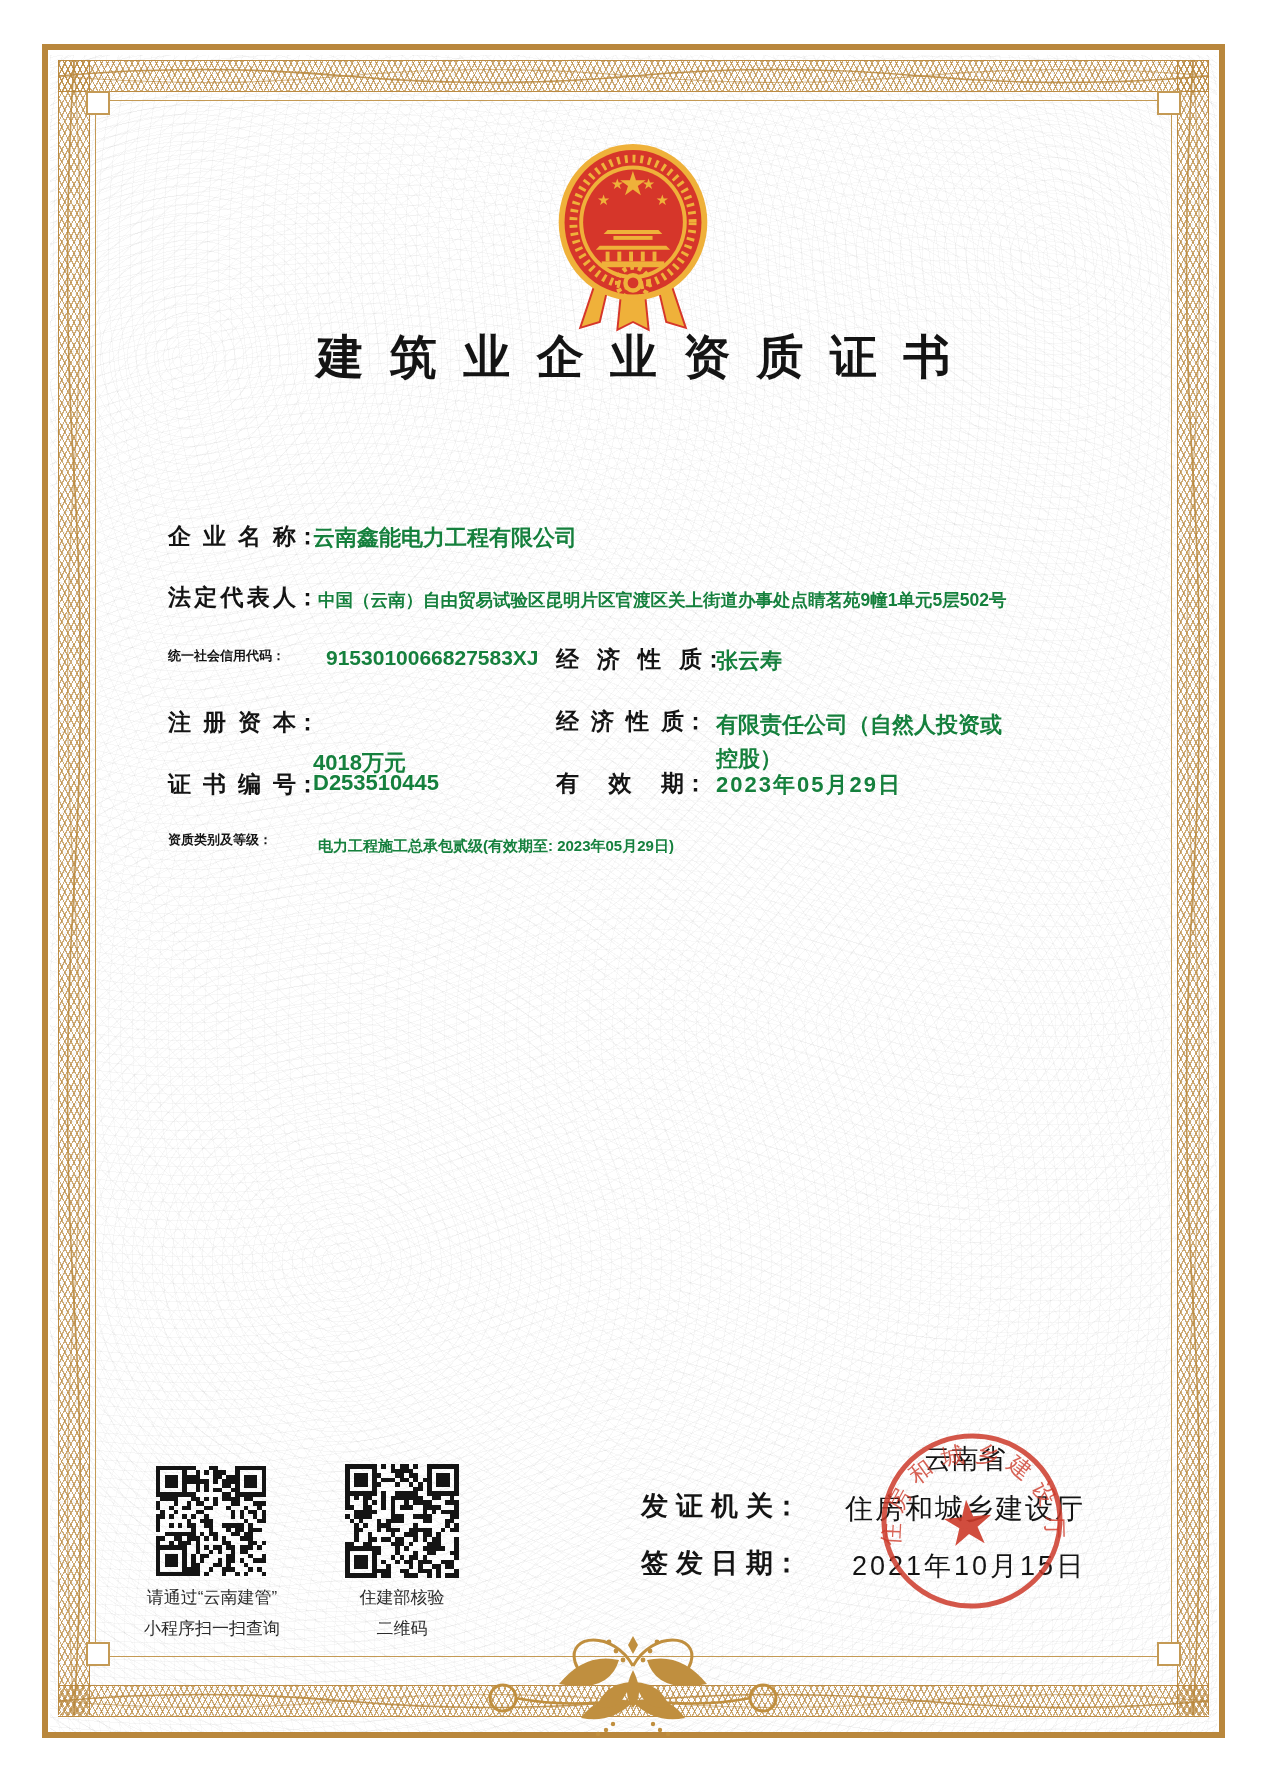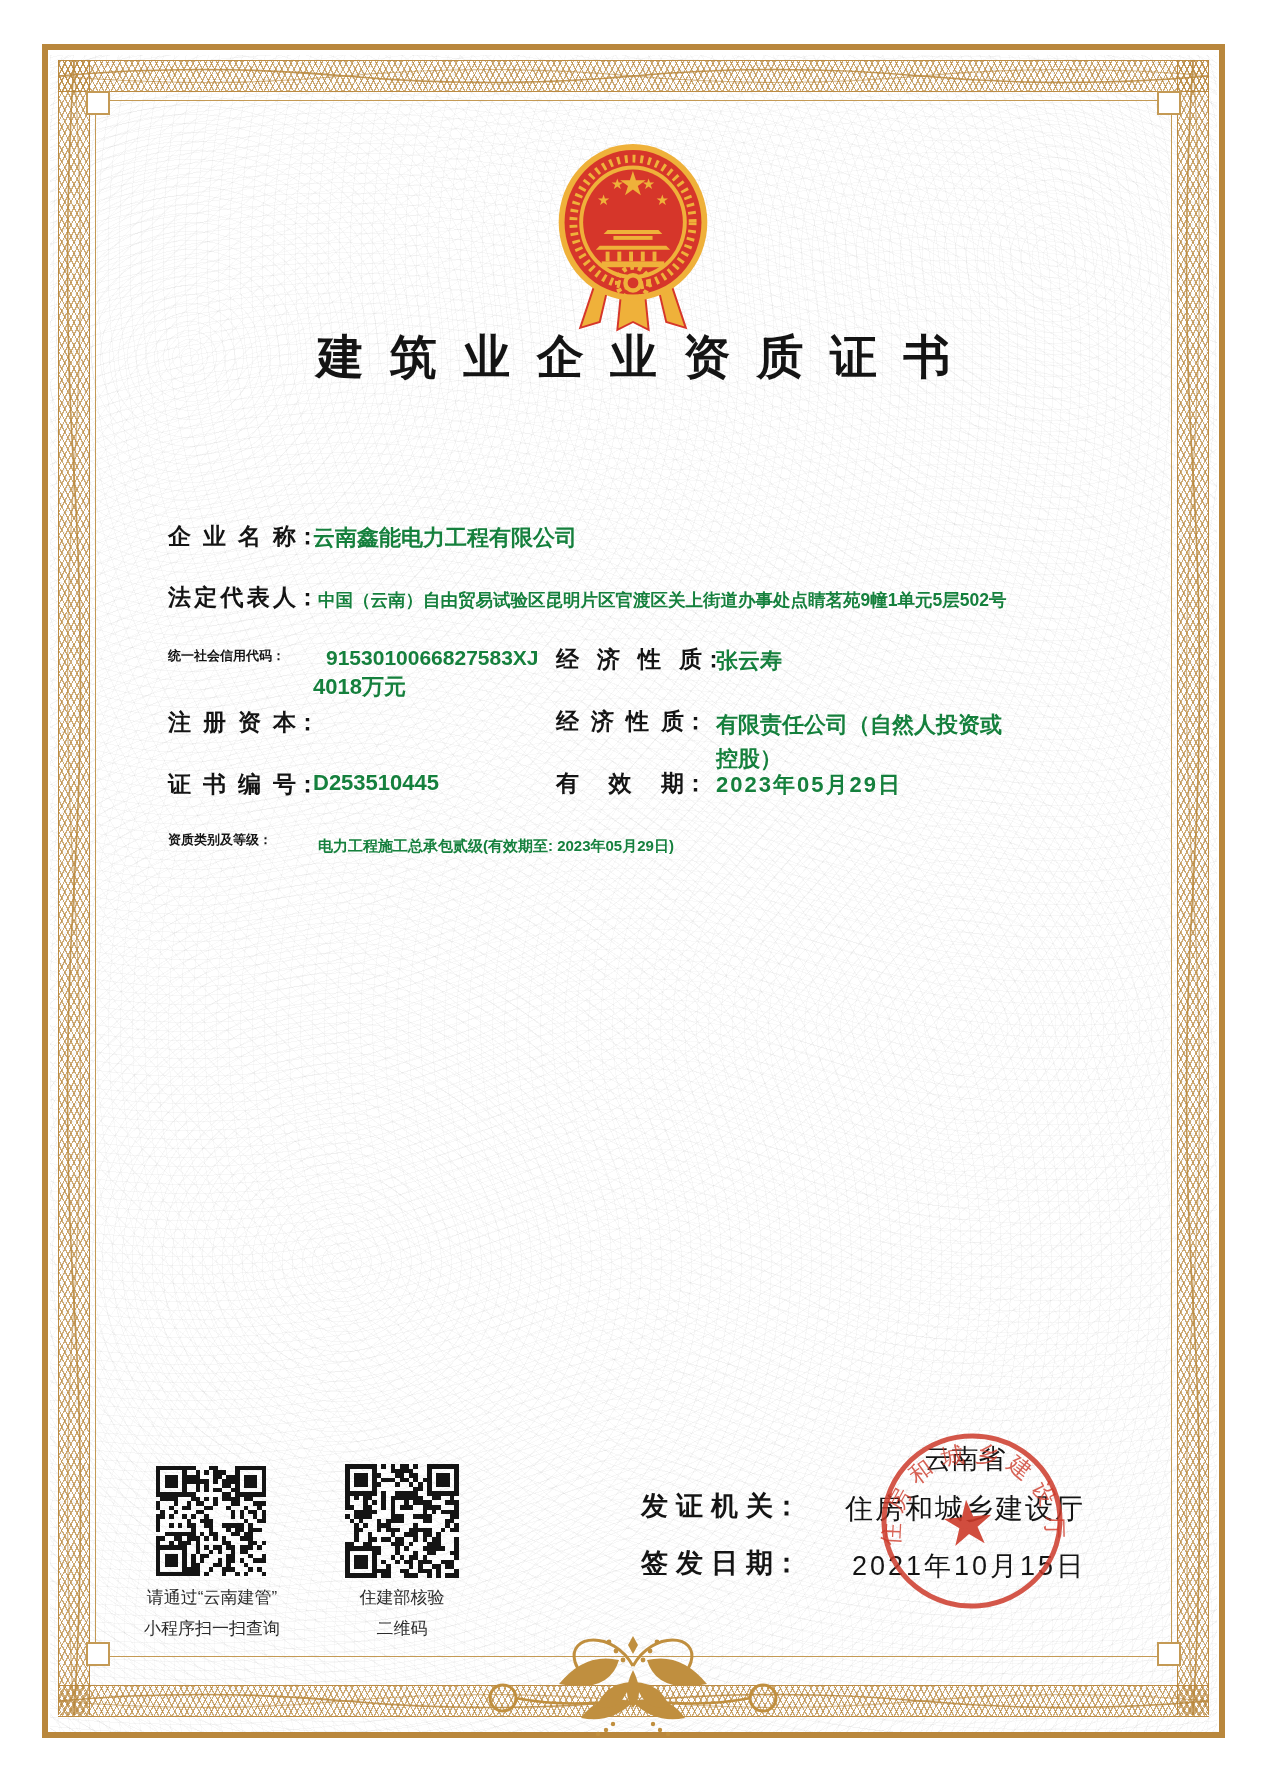--- a/index.html
+++ b/index.html
@@ -171,21 +171,21 @@
 
   <div class="lab fs23" style="left:168px;top:582px;"><span class="jt" style="width:128px;">法定代表人</span><span>：</span></div>
   <div class="val fs17" style="left:318px;top:588px;">中国（云南）自由贸易试验区昆明片区官渡区关上街道办事处点睛茗苑9幢1单元5层502号</div>
 
   <div class="lab fs19" style="left:168px;top:647px;"><span>统一社会信用代码</span><span>：</span></div>
   <div class="val fs21" style="left:326px;top:646px;">9153010066827583XJ</div>
   <div class="lab fs23" style="left:556px;top:644px;"><span class="jt" style="width:146px;">经济性质</span><span>：</span></div>
   <div class="val fs22" style="left:716px;top:646px;">张云寿</div>
 
   <div class="lab fs23" style="left:168px;top:707px;"><span class="jt" style="width:128px;">注册资本</span><span>：</span></div>
-  <div class="val fs22" style="left:313px;top:672px;">4018万元</div>
+  <div class="val fs22" style="left:313px;top:748px;">4018万元</div>
   <div class="lab fs23" style="left:556px;top:706px;"><span class="jt" style="width:128px;">经济性质</span><span>：</span></div>
   <div class="val fs22 wrapv" style="left:716px;top:708px;width:290px;line-height:34px;">有限责任公司（自然人投资或控股）</div>
 
   <div class="lab fs23" style="left:168px;top:769px;"><span class="jt" style="width:128px;">证书编号</span><span>：</span></div>
   <div class="val fs22" style="left:313px;top:770px;">D253510445</div>
   <div class="lab fs23" style="left:556px;top:768px;"><span class="jt" style="width:128px;">有效期</span><span>：</span></div>
   <div class="val fs22" style="left:716px;top:770px;letter-spacing:2px;">2023年05月29日</div>
 
   <div class="lab fs19" style="left:168px;top:831px;"><span>资质类别及等级</span><span>：</span></div>
   <div class="val fs15" style="left:318px;top:837px;">电力工程施工总承包贰级(有效期至: 2023年05月29日)</div>

